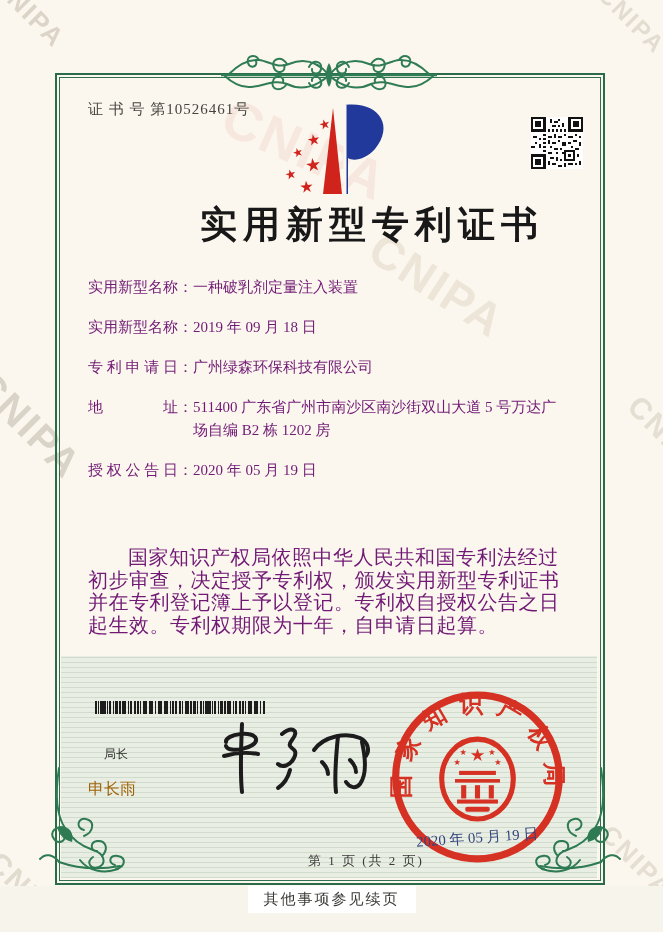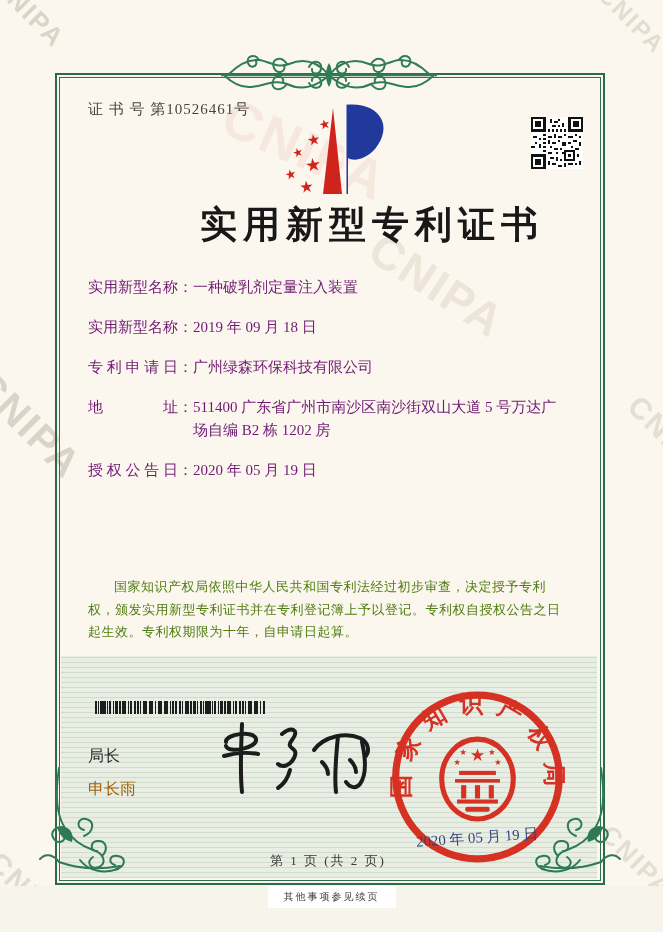--- a/index.html
+++ b/index.html
@@ -31,44 +31,44 @@
   
   .fields{left:88px;top:276px;width:486px;font-size:15px;color:#701a75;}
   .frow{margin-bottom:17px;line-height:23px;}
   .lbl{display:inline-block;width:90px;text-align:justify;text-align-last:justify;vertical-align:top;}
   .colon{vertical-align:top;}
   .fval{display:inline-block;width:372px;vertical-align:top;}
   .grantrow{position:relative;}
   .grant2{position:absolute;left:258px;top:0;white-space:nowrap;}
   .grant2 .lbl{width:90px;}
   
-  .paras{left:88px;top:576px;width:478px;font-size:13px;line-height:22.5px;
-         color:#4d7c0f;letter-spacing:.5px;}
+  .paras{left:88px;top:546px;width:478px;font-size:20px;line-height:22.5px;
+         color:#701a75;letter-spacing:.5px;}
   .paras p{margin:0;text-indent:2em;}
   
   .barcode{left:95px;top:701px;width:170px;height:13px;background-color:transparent;
     background-image:
       repeating-linear-gradient(90deg,#1d1d1d 0 1px,rgba(0,0,0,0) 1px 3px),
       repeating-linear-gradient(90deg,#1d1d1d 0 2px,rgba(0,0,0,0) 2px 7px),
       repeating-linear-gradient(90deg,#1d1d1d 0 1px,rgba(0,0,0,0) 1px 5px);}
   
-  .signer-title{left:88px;top:746px;font-size:16px;color:#2c2b29;font-family:Liberation Mono, monospace;}
+  .signer-title{left:104px;top:746px;font-size:12px;color:#2c2b29;font-family:Liberation Mono, monospace;}
   .signer-name{left:88px;top:779px;font-size:16px;color:#a16207;font-family:"Liberation Sans",sans-serif;}
   .sig{left:212px;top:712px;}
   .seal{left:385px;top:687px;opacity:.95;}
   .orn-top{left:221px;top:49px;}
   .orn-br{left:518px;top:762px;}
   .orn-bl{left:38px;top:762px;transform:scaleX(-1);}
   .qr{left:531px;top:117px;}
   .logo{left:278px;top:92px;}
   
-  .pageno{left:55px;top:852px;width:546px;text-align:center;font-size:13px;color:#3c3b38;letter-spacing:2px;}
+  .pageno{left:55px;top:852px;width:546px;text-align:center;font-size:13px;color:#3c3b38;letter-spacing:2px;padding-left:38px;}
   .bottom-strip{left:0;top:886px;width:663px;height:46px;background:#f7f4ec;}
   .contnote{left:50%;top:886px;transform:translateX(-50%);background:#ffffff;
-            padding:4px 16px;font-size:10px;color:#3c3b38;letter-spacing:2px;white-space:nowrap;}
+            padding:4px 16px;font-size:15px;color:#3c3b38;letter-spacing:2px;white-space:nowrap;}
 </style>
 </head>
 <body>
 
 <div class="abs wm wm1">CNIPA</div>
 <div class="abs wm wm2">CNIPA</div>
 <div class="abs wm wm3">CNIPA</div>
 <div class="abs wm wm4">CNIPA</div>
 <div class="abs wm wm5">CNIPA</div>
 <div class="abs wm wm6">CNIPA</div>

